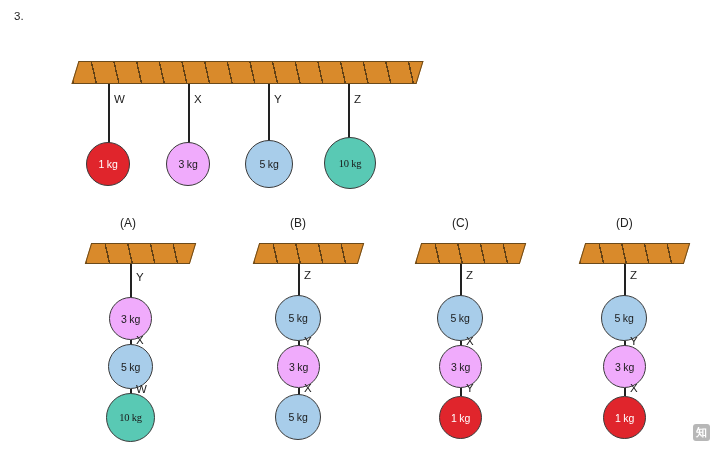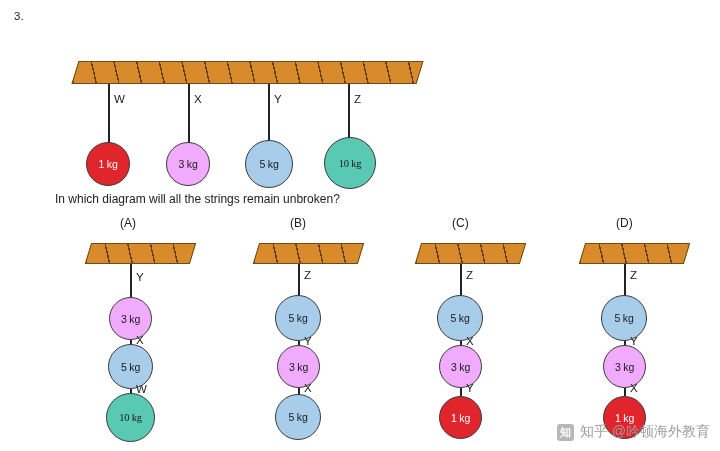--- a/index.html
+++ b/index.html
@@ -153,21 +153,20 @@
   <div class="slabel" style="left:114px; top:93px;">W</div>
   <div class="slabel" style="left:194px; top:93px;">X</div>
   <div class="slabel" style="left:274px; top:93px;">Y</div>
   <div class="slabel" style="left:354px; top:93px;">Z</div>
 
   <div class="weight w-red" style="left:86px; top:142px; width:44px; height:44px;">1 kg</div>
   <div class="weight w-yellow" style="left:166px; top:142px; width:44px; height:44px;">3 kg</div>
   <div class="weight w-blue" style="left:245px; top:140px; width:48px; height:48px;">5 kg</div>
   <div class="weight w-teal" style="left:324px; top:137px; width:52px; height:52px;">10 kg</div>
 
-  <div class="subq">In which diagram will all the strings remain unbroken?</div>
 
   <div class="optlabel" style="left:120px; top:216px;">(A)</div>
   <div class="ceiling plank-main" style="left:88px; top:243px; width:105px; height:21px;">
     <div class="hatch"></div>
   </div>
   <div class="string" style="left:130px; top:264px; height:35px;"></div>
   <div class="slabel" style="left:136px; top:271px;">Y</div>
   <div class="weight w-yellow" style="left:109px; top:297px; width:43px; height:43px;">3 kg</div>
   <div class="string" style="left:130px; top:340px; height:6px;"></div>
   <div class="slabel" style="left:136px; top:334px;">X</div>
@@ -213,16 +212,15 @@
   <div class="weight w-blue" style="left:601px; top:295px; width:46px; height:46px;">5 kg</div>
   <div class="string" style="left:624px; top:341px; height:6px;"></div>
   <div class="slabel" style="left:630px; top:335px;">Y</div>
   <div class="weight w-yellow" style="left:603px; top:345px; width:43px; height:43px;">3 kg</div>
   <div class="string" style="left:624px; top:388px; height:8px;"></div>
   <div class="slabel" style="left:630px; top:382px;">X</div>
   <div class="weight w-red" style="left:603px; top:396px; width:43px; height:43px;">1 kg</div>
 
   <div class="watermark">
     <div class="wm-logo">知</div>
-    <div class="wm-text">知乎 @吟顿海外教育</div>
   </div>
 
 </div>
 
 </body></html>

